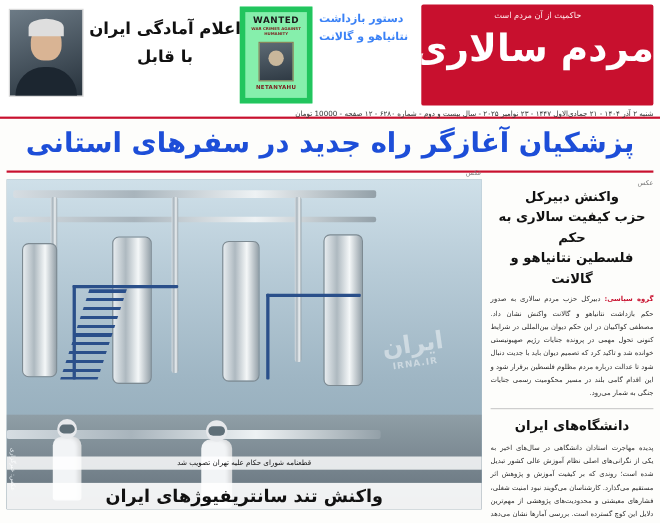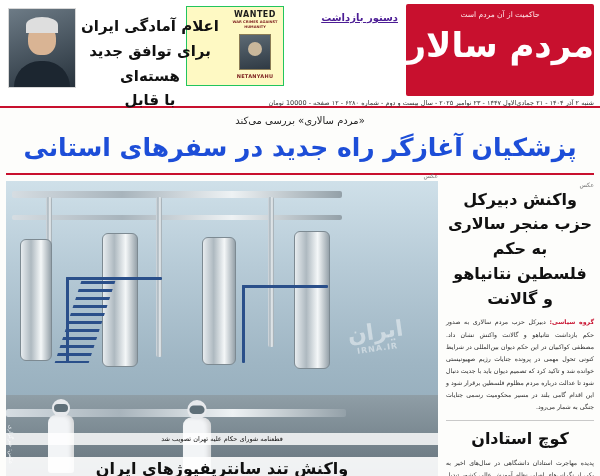--- a/index.html
+++ b/index.html
@@ -33,20 +33,21 @@
   .logo-block {
     position: absolute;
     top: 4px;
     right: 6px;
     width: 188px;
     height: 92px;
     background: #c8102e;
     color: #fff;
     border-radius: 2px;
     overflow: hidden;
+    padding-left: 23px;
   }
   .logo-tag {
     position: absolute;
     top: 6px;
     right: 8px;
     left: 8px;
     text-align: center;
     font-size: 7.5px;
     letter-spacing: .2px;
     color: #ffe9ec;
@@ -75,40 +76,38 @@
     direction: rtl;
     white-space: nowrap;
   }
 
   
   .head-brief {
     position: absolute;
     top: 10px;
     right: 202px;
     width: 108px;
-    text-align: right;
-    direction: rtl;
-    color: #4c1d95;
-    text-decoration: underline;
+    text-align: left;
+    direction: rtl;
+    color: #3b82f6;
   }
   .head-brief .hb-line {
     font-size: 10px;
     font-weight: bold;
     line-height: 1.55;
   }
   .wanted-poster {
     position: absolute;
     top: 6px;
     right: 316px;
     width: 56px;
     height: 78px;
-    background: #fef9c3;
-    border: 1px solid #22c55e;
+    background: #86efac;
+    border: 5px solid #22c55e;
     overflow: hidden;
-    padding-left: 40px;
   }
   .wanted-title {
     text-align: center;
     font-size: 8px;
     font-weight: bold;
     color: #1b1b1b;
     letter-spacing: .5px;
     margin-top: 3px;
   }
   .wanted-sub {
@@ -246,21 +245,21 @@
     flex-direction: column;
   }
   .col-photo {
     flex: 1;
     position: relative;
   }
 
   
   .art-title {
     text-align: center;
-    font-size: 16px;
+    font-size: 12px;
     font-weight: bold;
     line-height: 1.55;
     color: #111;
   }
   .art-caption-label {
     font-size: 6px;
     color: #777;
     text-align: right;
     direction: rtl;
   }
@@ -422,69 +421,68 @@
   <div class="masthead">
 
     <div class="logo-block">
       <div class="logo-tag">حاکمیت از آن مردم است</div>
       <div class="logo-name">مردم سالاری</div>
     </div>
     <div class="date-strip">شنبه ۲ آذر ۱۴۰۴ - ۲۱ جمادی‌الاول ۱۴۴۷ - ۲۳ نوامبر ۲۰۲۵ - سال بیست و دوم - شماره ۶۲۸۰ - ۱۲ صفحه - 10000 تومان</div>
 
     <div class="head-brief">
       <div class="hb-line">دستور بازداشت</div>
+      <div class="hb-line">نتانیاهو و گالانت</div>
     </div>
 
     <div class="wanted-poster">
       <div class="wanted-title">WANTED</div>
       <div class="wanted-sub">WAR CRIMES AGAINST HUMANITY</div>
       <div class="wanted-photo"></div>
       <div class="wanted-name">NETANYAHU</div>
     </div>
 
     <div class="head-left">
       <div class="head-left-text">
         <div>اعلام آمادگی ایران</div>
-        <div>برای توافق جدید هسته‌ای</div>
         <div>با قابل</div>
       </div>
       <div class="head-portrait">
         <div class="body"></div>
         <div class="face"></div>
         <div class="hair"></div>
       </div>
     </div>
   </div>
 
-  <div class="kicker">«مردم سالاری» بررسی می‌کند</div>
   <div class="main-headline">پزشکیان آغازگر راه جدید در سفرهای استانی</div>
   <div class="hr-red"></div>
 
   <div class="body-grid">
 
     <div class="col-right">
 
       <div>
         <div class="art-caption-label">عکس</div>
         <div class="art-title">
           <div>واکنش دبیرکل</div>
-          <div>حزب منجر سالاری به حکم</div>
+          <div>حزب کیفیت سالاری به حکم</div>
           <div>فلسطین نتانیاهو و گالانت</div>
         </div>
         <div class="art-body">
           <span class="lead">گروه سیاسی:</span>
           <span>دبیرکل حزب مردم سالاری به صدور حکم بازداشت نتانیاهو و گالانت واکنش نشان داد. مصطفی کواکبیان در این حکم دیوان بین‌المللی در شرایط کنونی تحول مهمی در پرونده جنایات رژیم صهیونیستی خوانده شد و تاکید کرد که تصمیم دیوان باید با جدیت دنبال شود تا عدالت درباره مردم مظلوم فلسطین برقرار شود و این اقدام گامی بلند در مسیر محکومیت رسمی جنایات جنگی به شمار می‌رود.</span>
         </div>
       </div>
 
       <div class="sep"></div>
 
       <div>
         <div class="art-title">
-          <div>کوچ استادان</div>
+          <div>دانشگاه‌های ایران</div>
         </div>
         <div class="art-body">پدیده مهاجرت استادان دانشگاهی در سال‌های اخیر به یکی از نگرانی‌های اصلی نظام آموزش عالی کشور تبدیل شده است؛ روندی که بر کیفیت آموزش و پژوهش اثر مستقیم می‌گذارد. کارشناسان می‌گویند نبود امنیت شغلی، فشارهای معیشتی و محدودیت‌های پژوهشی از مهم‌ترین دلایل این کوچ گسترده است. بررسی آمارها نشان می‌دهد بخش قابل توجهی از اعضای هیات علمی جوان در چند سال گذشته کشور را ترک کرده‌اند و این روند در صورت تداوم می‌تواند به خالی شدن دانشگاه‌ها از نیروهای متخصص منجر شود.</div>
       </div>
 
     </div>
 
     <div class="col-photo">
       <div class="photo-label">عکس</div>
 
       <div class="photo-frame">

